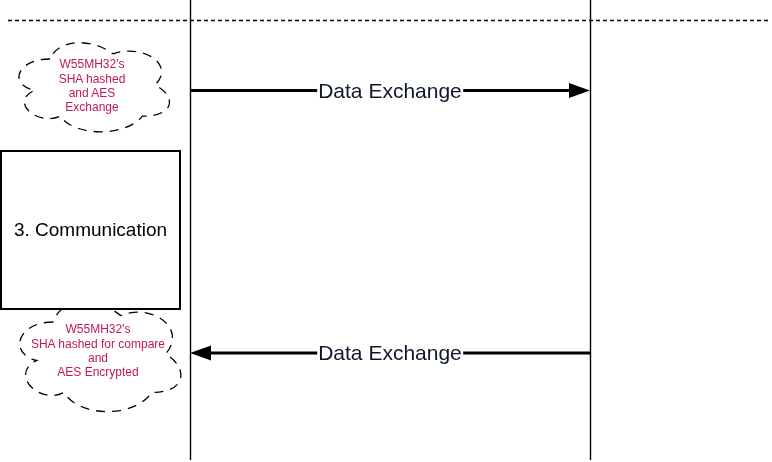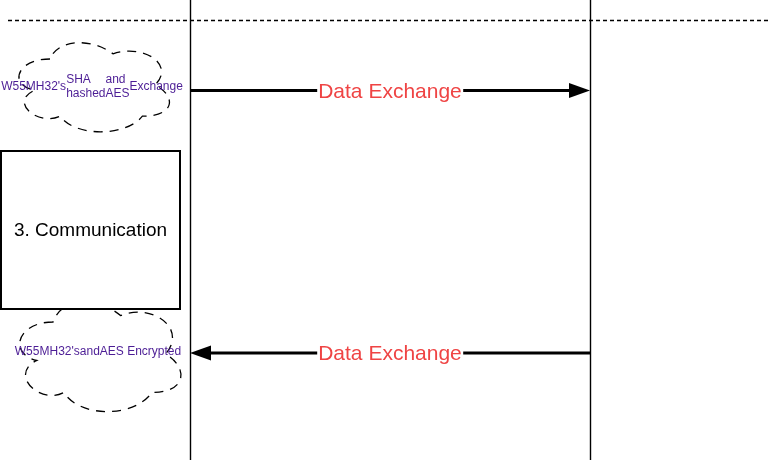--- a/index.html
+++ b/index.html
@@ -16,27 +16,27 @@
     overflow: hidden;
   }
   .layer-svg {
     position: absolute;
     left: 0; top: 0;
     width: 772px; height: 462px;
   }
   .cloud-label {
     position: absolute;
     display: flex;
-    flex-direction: row;
+    flex-direction: column;
     align-items: center;
     justify-content: center;
     text-align: left;
     font-size: 12px;
     line-height: 1.2;
-    color: #4c1d95;
+    color: #be185d;
   }
   .cloud-label span { display: block; }
   .step-box {
     position: absolute;
     left: 0;
     top: 150px;
     width: 181px;
     height: 160px;
     box-sizing: border-box;
     border: 2px solid #000000;
@@ -45,21 +45,21 @@
     align-items: center;
     justify-content: center;
     text-align: center;
     font-size: 19px;
     color: #000000;
   }
   .msg-label {
     position: absolute;
     transform: translate(-50%, -50%);
     font-size: 21px;
-    color: #ef4444;
+    color: #0f172a;
     white-space: nowrap;
   }
   .msg-label span {
     background: #ffffff;
     padding: 0 1px;
   }
   .msg-label.top  { left: 390px; top: 91px; }
   .msg-label.bottom { left: 390px; top: 353px; }
   .cloud-label.top { left: 8px; top: 36px; width: 168px; height: 100px; }
   .cloud-label.bottom { left: 8px; top: 292px; width: 180px; height: 118px; }
@@ -109,20 +109,21 @@
     <span>and AES</span>
     <span>Exchange</span>
   </div>
 
   <div class="step-box">
     <span>3. Communication</span>
   </div>
 
   <div class="cloud-label bottom">
     <span>W55MH32's</span>
+    <span>SHA hashed for compare</span>
     <span>and</span>
     <span>AES Encrypted</span>
   </div>
 
   <div class="msg-label top">
     <span>Data Exchange</span>
   </div>
   <div class="msg-label bottom">
     <span>Data Exchange</span>
   </div>

